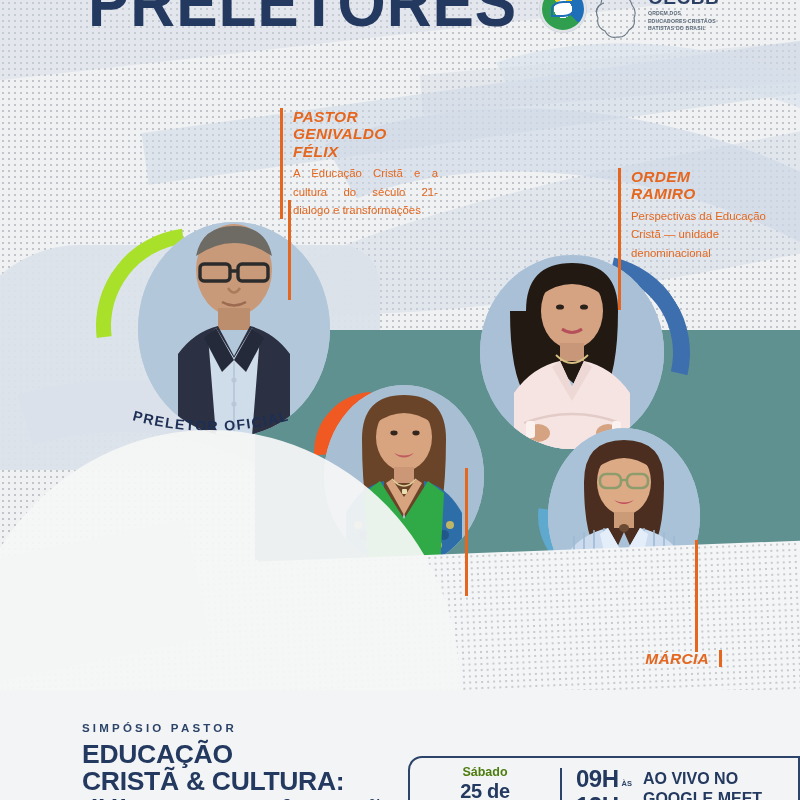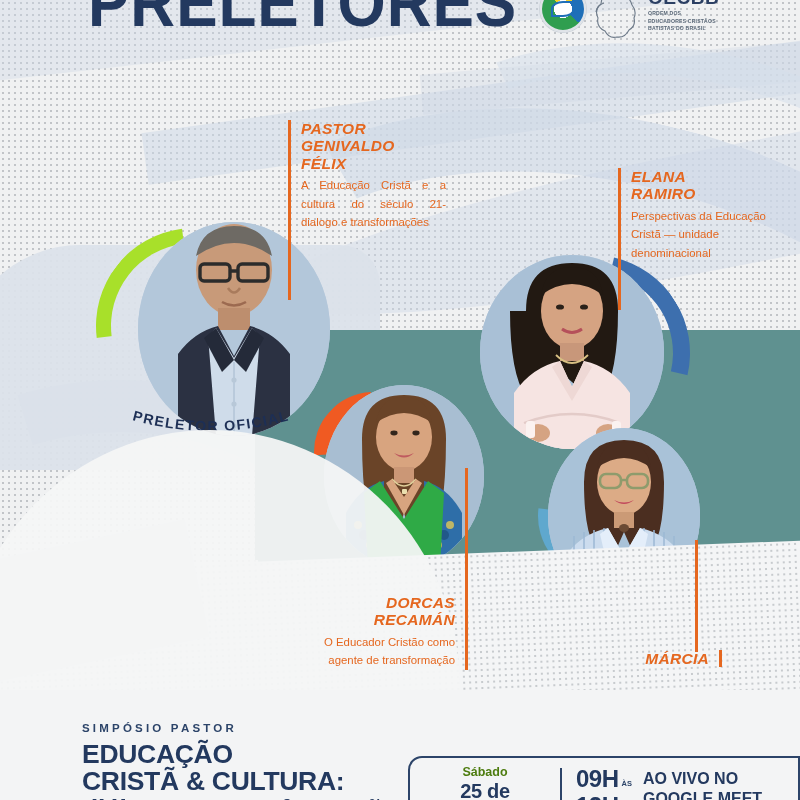--- a/index.html
+++ b/index.html
@@ -425,46 +425,39 @@
     <div class="logo-text">
       <div class="logo-acr">OECBB</div>
       <div class="logo-sub">
         <div>ORDEM DOS</div>
         <div>EDUCADORES CRISTÃOS</div>
         <div>BATISTAS DO BRASIL</div>
       </div>
     </div>
   </div>
 
-  <div class="nameblock left-rule" style="left:288px; top:108px; width:158px;margin-top:12px;">
+  <div class="nameblock left-rule" style="left:280px; top:108px; width:158px;">
     <div class="spk-name">
       <div>PASTOR</div>
       <div>GENIVALDO</div>
       <div>FÉLIX</div>
     </div>
     <div class="spk-topic justify">A Educação Cristã e a cultura do século 21- dialogo e transformações</div>
   </div>
   <div class="vrule" style="left:288px; top:200px; height:100px;"></div>
 
   <div class="nameblock left-rule" style="left:618px; top:168px; width:172px;">
     <div class="spk-name">
-      <div>ELANA</div>
+      <div>ORDEM</div>
       <div>RAMIRO</div>
     </div>
     <div class="spk-topic">Perspectivas da Educação Cristã — unidade denominacional</div>
   </div>
   <div class="vrule" style="left:618px; top:240px; height:70px;"></div>
 
-  <div class="nameblock right-rule" style="left:318px; top:594px; width:150px;">
-    <div class="spk-name">
-      <div>DORCAS</div>
-      <div>RECAMÁN</div>
-    </div>
-    <div class="spk-topic">O Educador Cristão como agente de transformação</div>
-  </div>
   <div class="vrule" style="left:465px; top:468px; height:128px;"></div>
 
   <div class="nameblock right-rule" style="left:532px; top:650px; width:190px;">
     <div class="spk-name">
       <div>MÁRCIA</div>
     </div>
   </div>
   <div class="vrule" style="left:695px; top:540px; height:112px;"></div>
 
   <div class="bottom">

